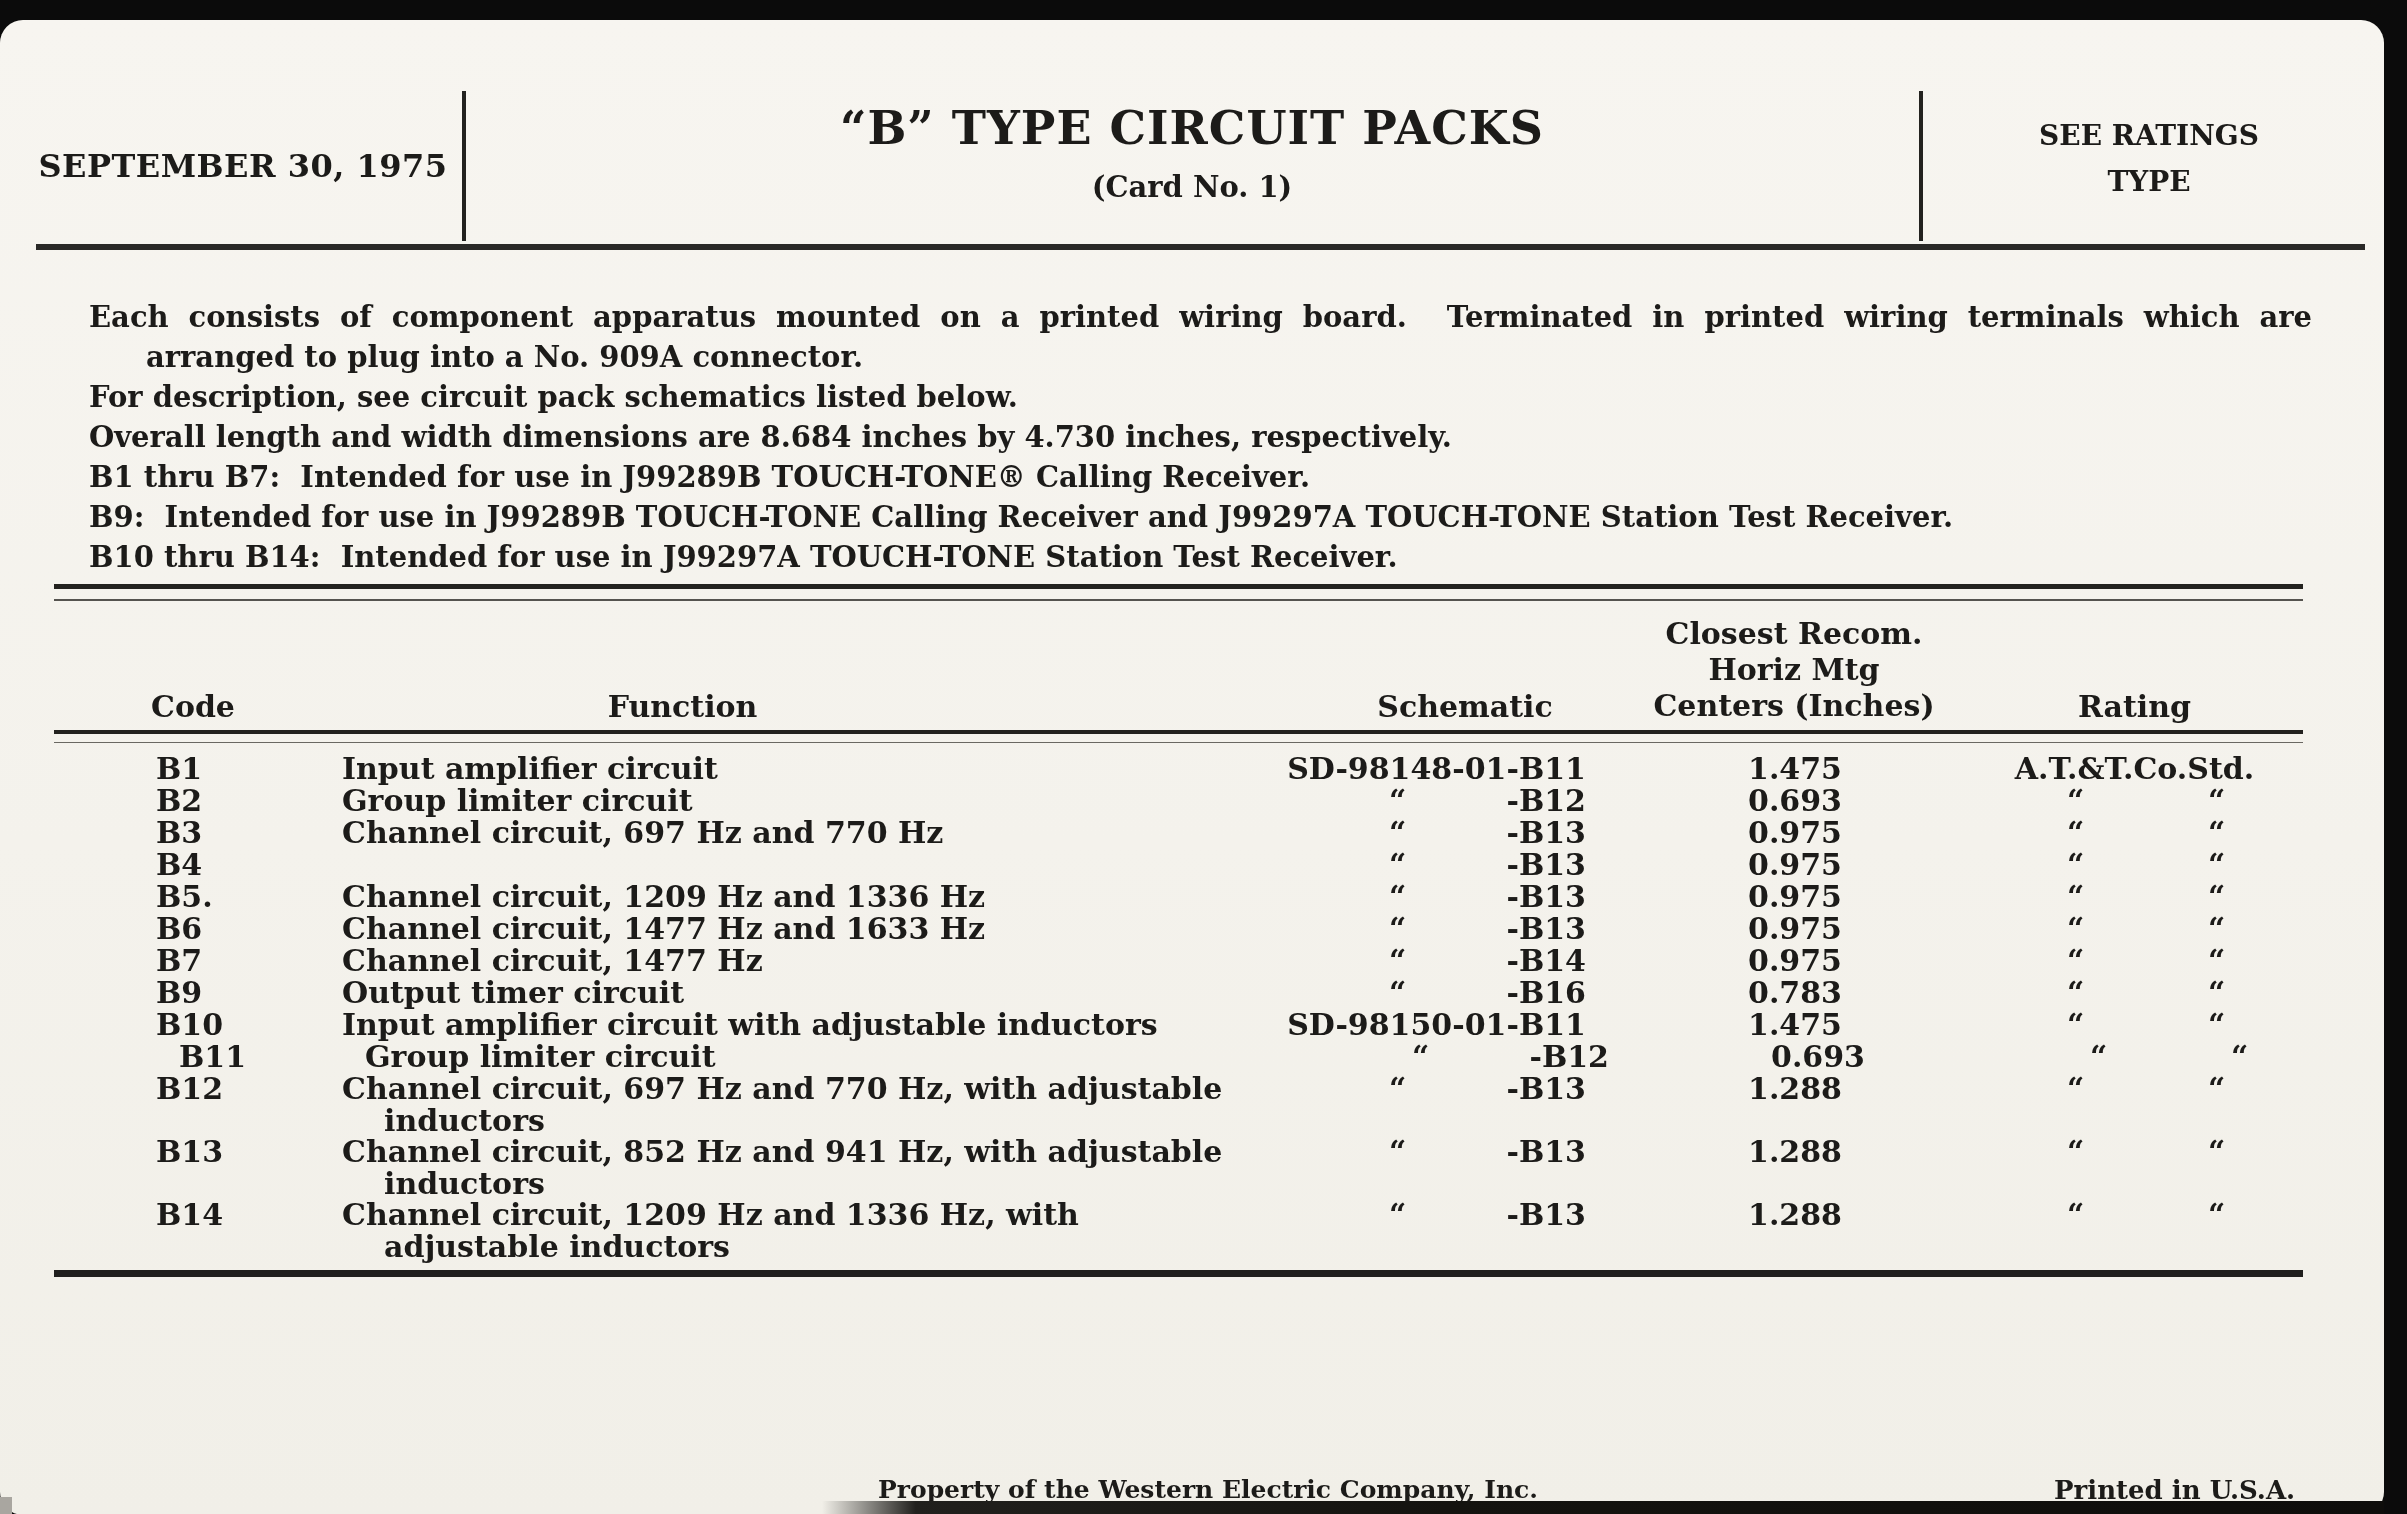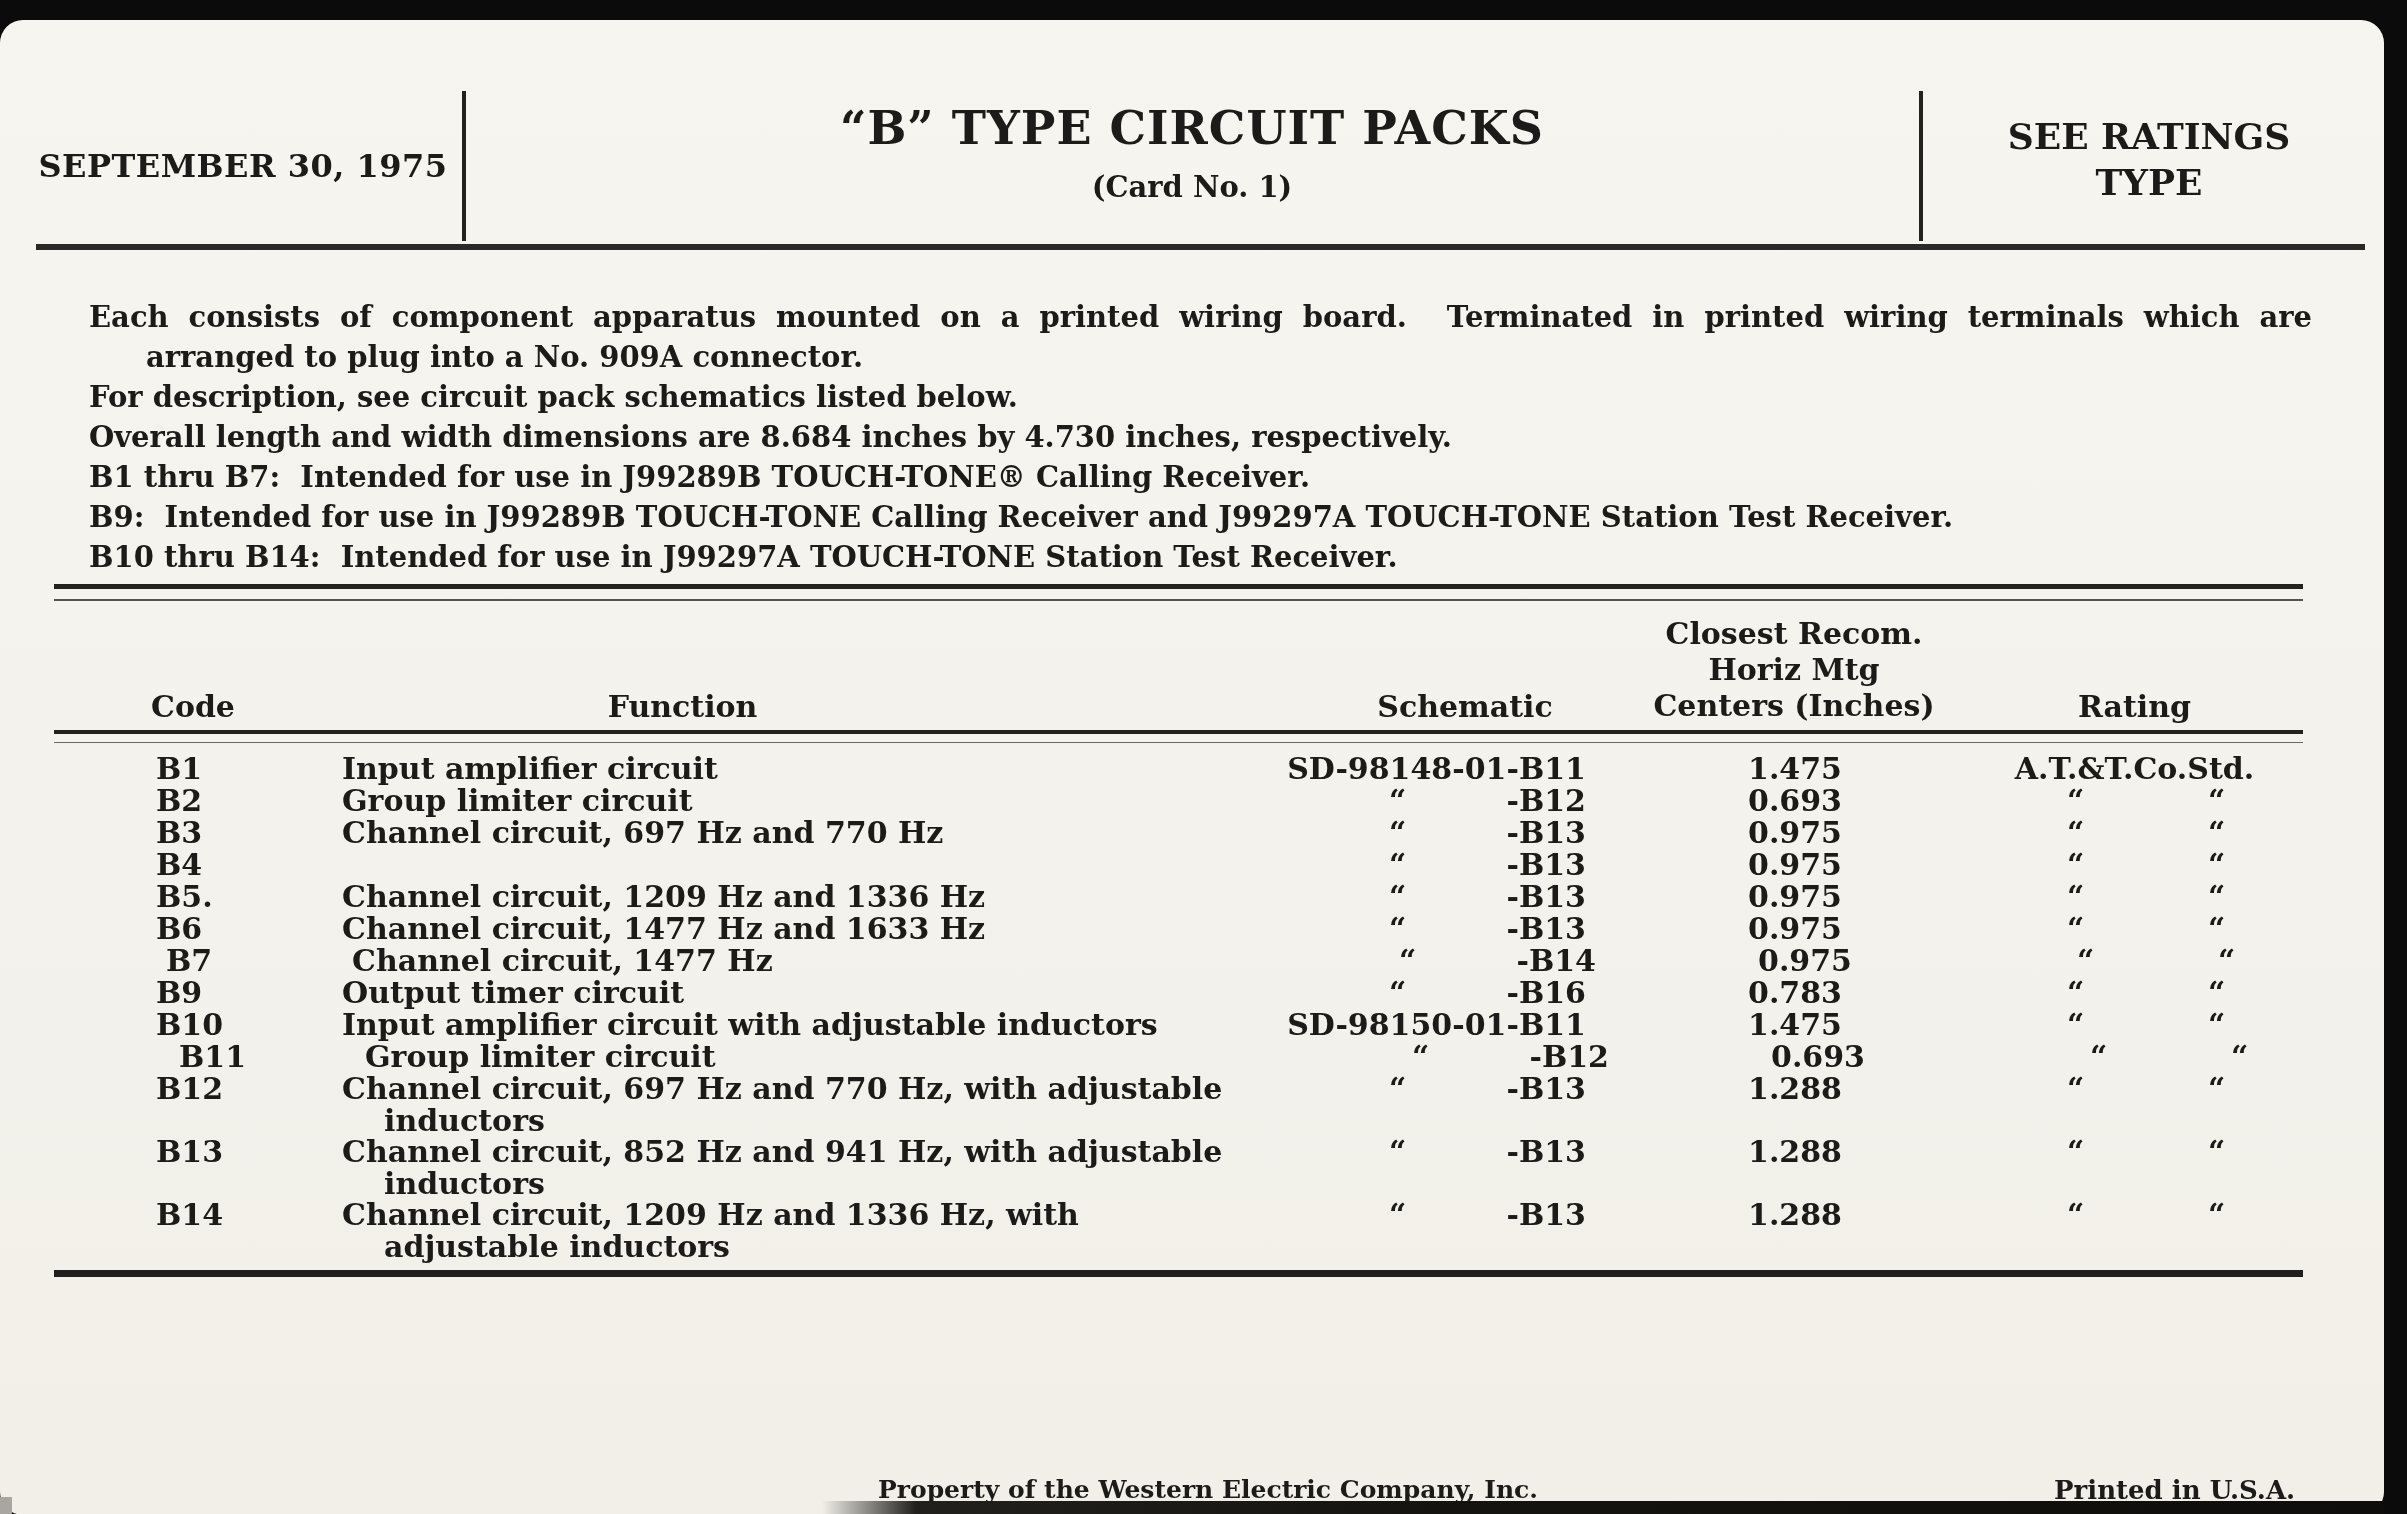--- a/index.html
+++ b/index.html
@@ -6,21 +6,21 @@
   body{font-family:"DejaVu Serif","Liberation Serif",serif;font-weight:bold;color:#1c1b19;position:relative;}
   .page{position:absolute;left:0;top:20px;width:2384px;height:1495px;
         background:linear-gradient(180deg,#f7f5f0 0%,#f4f2ec 55%,#f1efe8 100%);
         border-top-left-radius:69px 26px;border-top-right-radius:10px;border-radius:23px;}
   
   .date{position:absolute;top:127px;left:35px;width:416px;text-align:center;font-size:32px;letter-spacing:0.5px;}
   .vrule{position:absolute;top:71px;width:4px;height:150px;background:#23221f;}
   .vrule.v1{left:462px;} .vrule.v2{left:1919px;}
   .title{position:absolute;top:83px;left:466px;width:1452px;text-align:center;font-size:46px;letter-spacing:1px;line-height:51px;}
   .subtitle{position:absolute;top:150px;left:466px;width:1452px;text-align:center;font-size:29px;}
-  .ratings-note{position:absolute;top:93px;left:1931px;width:436px;text-align:center;font-size:36px;line-height:46px;}
+  .ratings-note{position:absolute;top:93px;left:1931px;width:436px;text-align:center;font-size:28px;line-height:46px;}
   .hrule{position:absolute;top:224px;left:36px;width:2329px;height:6px;background:#2a2927;}
   
   .para{position:absolute;top:277px;left:89px;width:2223px;font-size:29px;line-height:40px;}
   .para-line{white-space:pre-wrap;}
   .para-line.justify{text-align:justify;text-align-last:justify;}
   .para-line.cont{padding-left:57px;}
   
   .table{position:absolute;top:564px;left:0;width:2384px;font-size:30px;}
   .rule-top{margin-left:54px;width:2249px;height:10px;border-top:5px solid #23221f;border-bottom:2px solid #55534f;}
   .thead{position:relative;height:129px;}
@@ -152,21 +152,21 @@
           <div class="c-func">
             <div>Channel circuit, 1477 Hz and 1633 Hz</div>
           </div>
           <div class="c-schem"><span class="sditto">“</span><span>-B13</span></div>
           <div class="c-cent">0.975</div>
           <div class="c-rate">
             <span class="rditto d1">“</span>
             <span class="rditto d2">“</span>
           </div>
         </div>
-        <div class="trow" style="height: 32px; margin-left: 10px;">
+        <div class="trow" style="height: 32px;">
           <div class="c-code">B7</div>
           <div class="c-func">
             <div>Channel circuit, 1477 Hz</div>
           </div>
           <div class="c-schem"><span class="sditto">“</span><span>-B14</span></div>
           <div class="c-cent">0.975</div>
           <div class="c-rate">
             <span class="rditto d1">“</span>
             <span class="rditto d2">“</span>
           </div>

